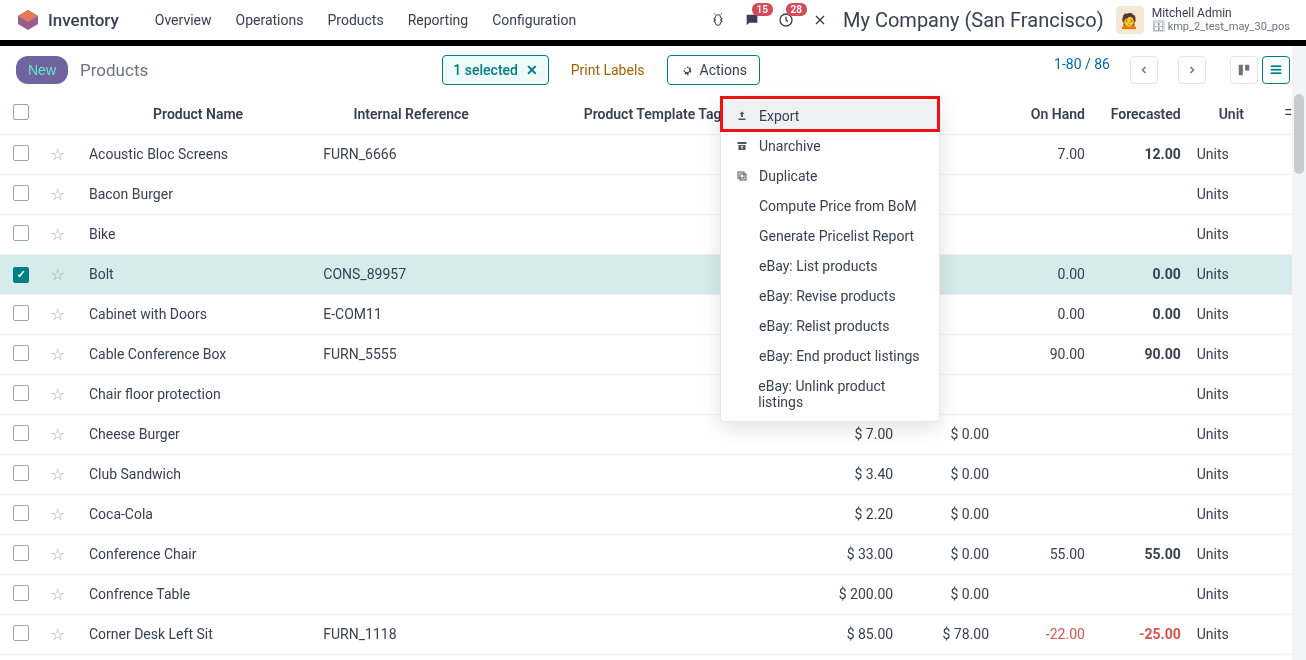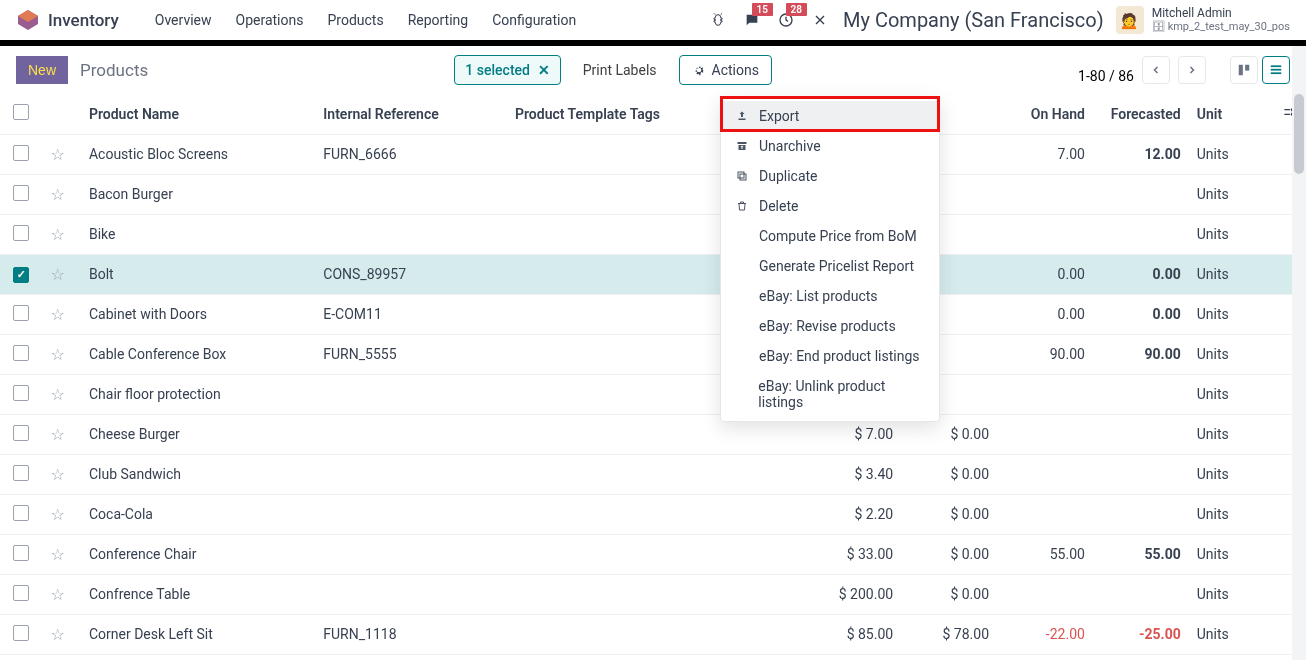--- a/index.html
+++ b/index.html
@@ -5,43 +5,43 @@
 * { box-sizing: border-box; margin: 0; padding: 0; }
 body { font-family: -apple-system, BlinkMacSystemFont, "Segoe UI", Roboto, sans-serif; font-size: 14px; color: #374151; background: #fff; width: 1306px; height: 660px; overflow: hidden; }
 .topnav { display: flex; align-items: center; height: 46px; padding: 0 16px; border-bottom: 6px solid #000000; }
 .logo { width: 24px; height: 24px; margin-right: 8px; }
 .app-title { font-size: 17px; font-weight: 500; margin-right: 24px; color: #374151; }
 .nav-items { display: flex; }
 .nav-item { padding: 0 12px; font-size: 14px; color: #374151; cursor: pointer; }
 .nav-spacer { flex: 1; }
 .nav-right { display: flex; align-items: center; gap: 12px; }
 .icon-btn { position: relative; width: 22px; height: 22px; display: flex; align-items: center; justify-content: center; cursor: pointer; }
-.badge { position: absolute; top: -6px; right: -10px; background: #d44c59; color: #fff; border-radius: 1px; font-size: 10px; padding: 1px 5px; font-weight: 600; }
+.badge { position: absolute; top: -6px; right: -10px; background: #d44c59; color: #fff; border-radius: 6px; font-size: 10px; padding: 1px 5px; font-weight: 600; }
 .company { font-size: 20px; }
 .user-block { display: flex; align-items: center; gap: 8px; }
 .avatar { width: 28px; height: 28px; border-radius: 4px; background: #f3e8d4; display:flex; align-items:center; justify-content:center; font-size:16px; }
 .user-text { display:flex; flex-direction:column; line-height:1.15; font-size:12px; }
 .user-sub { color:#6b7280; font-size:11px; display:flex; align-items:center; gap:2px;}
 .controlbar { display:flex; align-items:center; height:48px; padding:0 16px; gap:12px; }
-.new-btn { background:#71639e; color:#fde047; border:none; border-radius:0; padding:6px 12px; font-size:14px; font-weight:500; cursor:pointer; }
+.new-btn { background:#71639e; color:#5eead4; border:none; border-radius:12px; padding:6px 12px; font-size:14px; font-weight:500; cursor:pointer; }
 .breadcrumb { font-size:17px; color:#6b7280; }
 .control-spacer { flex:1; }
 .chip { border:1px solid #017e84; color:#017e84; border-radius:4px; padding:6px 10px; display:flex; align-items:flex-start; gap:8px; font-weight:500; background:#eef9f9; }
 .chip .x { cursor:pointer; font-weight:700; }
-.print-btn { color:#404040; padding:6px 10px; cursor:pointer; }
+.print-btn { color:#a16207; padding:6px 10px; cursor:pointer; }
 .actions-btn { border:1px solid #017e84; border-radius:4px; padding:6px 12px; display:flex; align-items:center; gap:6px; color:#374151; cursor:pointer; position:relative; }
 .gear { width:14px; height:14px; color:#374151; }
-.pager { display:flex; align-items:flex-end; gap:8px; color:#000000; }
+.pager { display:flex; align-items:flex-start; gap:20px; color:#0369a1; }
 .pager-btn { width:28px; height:28px; border:1px solid #e5e7eb; border-radius:4px; display:flex; align-items:center; justify-content:center; cursor:pointer; background:#fff; }
 .viewswitch { display:flex; gap:4px; margin-left:12px; }
 .vs-btn { width:28px; height:28px; border:1px solid #e5e7eb; border-radius:4px; display:flex; align-items:center; justify-content:center; cursor:pointer; }
 .vs-btn.active { border-color:#017e84; }
 .table { width:100%; border-collapse:collapse; }
 .table th, .table td { height:40px; padding:0 8px; border-bottom:1px solid #eef0f2; font-size:14px; vertical-align:middle; }
-.table th { text-align:left; font-weight:600; color:#374151; background:#fff; }
+.table th { text-align:center; font-weight:600; color:#374151; background:#fff; }
 .table th.num, .table td.num { text-align:right; }
 .table tr.selected { background:#d6ecec; }
 .checkbox { width:16px; height:16px; border:1px solid #9ca3af; border-radius:2px; background:#fff; display:inline-flex; align-items:center; justify-content:center; }
 .checkbox.checked { background:#017e84; border-color:#017e84; }
 .checkbox.checked::after { content:"✓"; color:#fff; font-size:11px; font-weight:700; }
 .star { color:#9ca3af; font-size:16px; }
 .neg { color:#d9534f; }
 .th-name { width:220px; }
 .th-ref { width:180px; }
 .th-tags { width:280px; }
@@ -378,42 +378,38 @@
     <div class="dd-item">
       <span class="dd-icon">
         <svg width="12" height="12" viewBox="0 0 24 24" fill="none" stroke="#4b5563" stroke-width="2">
           <rect x="8" y="8" width="12" height="12"></rect>
           <rect x="4" y="4" width="12" height="12"></rect>
         </svg>
       </span>
       <span>Duplicate</span>
     </div>
     <div class="dd-item">
-      <span class="dd-icon">
-        <svg width="12" height="12" viewBox="0 0 24 24" fill="none" stroke="#4b5563" stroke-width="2">
-          <path d="M4 7h16M9 7V4h6v3M6 7l1 13h10l1-13"></path>
-        </svg>
-      </span>
-      <span>Delete</span>
-    </div>
-    <div class="dd-item">
       <span class="dd-icon"></span>
       <span>Compute Price from BoM</span>
     </div>
     <div class="dd-item">
       <span class="dd-icon"></span>
       <span>Generate Pricelist Report</span>
     </div>
     <div class="dd-item">
       <span class="dd-icon"></span>
       <span>eBay: List products</span>
     </div>
     <div class="dd-item">
       <span class="dd-icon"></span>
       <span>eBay: Revise products</span>
+    </div>
+    <div class="dd-item">
+      <span class="dd-icon"></span>
+      <span>eBay: Relist products</span>
     </div>
     <div class="dd-item">
       <span class="dd-icon"></span>
       <span>eBay: End product listings</span>
     </div>
     <div class="dd-item">
       <span class="dd-icon"></span>
       <span>eBay: Unlink product listings</span>
     </div>
   </div>

